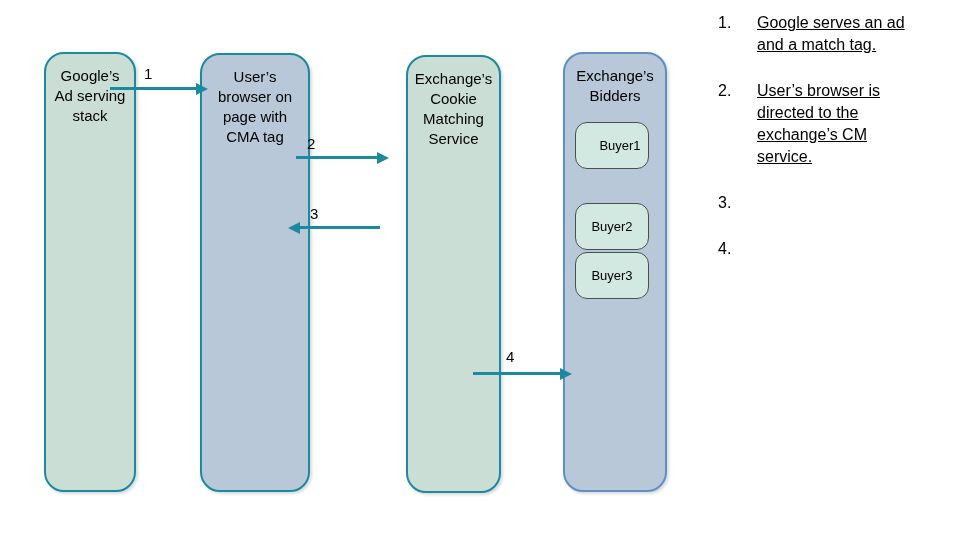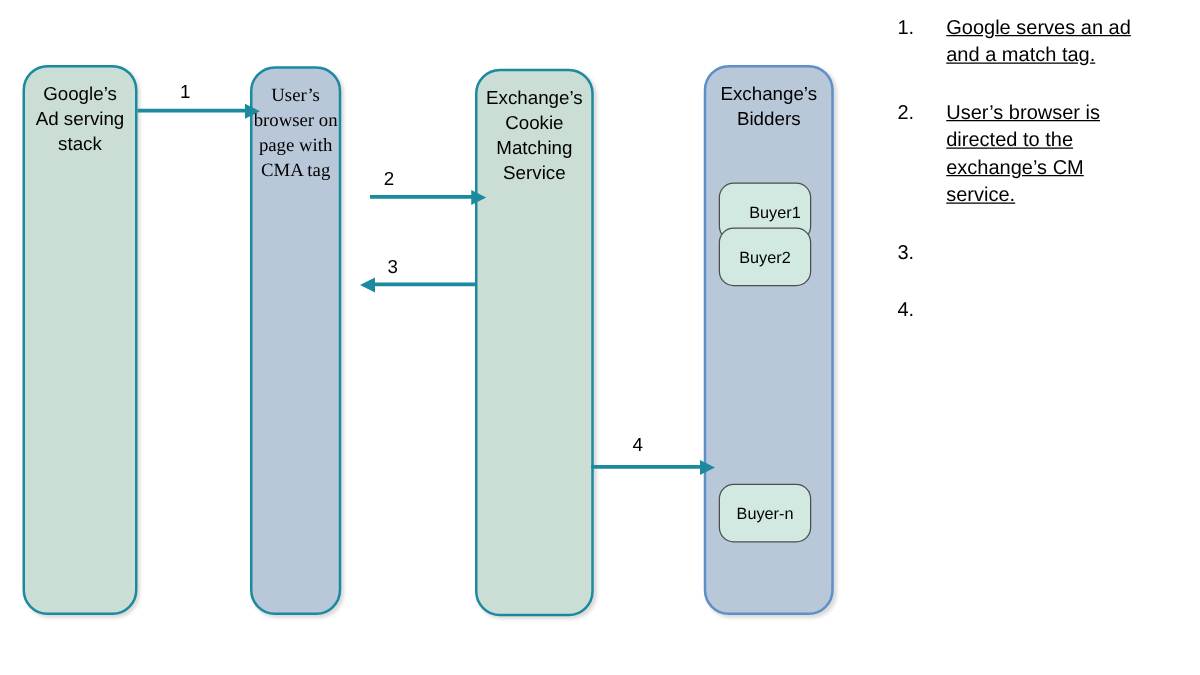--- a/index.html
+++ b/index.html
@@ -27,50 +27,50 @@
   }
   
   .node {
     position: absolute;
     box-sizing: border-box;
     border-radius: 20px;
     border: 2px solid var(--teal);
     box-shadow: 2px 2px 3px rgba(0,0,0,0.15);
     text-align: center;
   }
-  .node-green { background: var(--green-fill); }
+  .node-green { background: var(--green-fill); margin-left: 26px; }
   .node-blue  { background: var(--blue-fill); }
   .node-label {
     white-space: pre-line;
     font-size: 15px;
     line-height: 20px;
     padding-top: 12px;
     color: var(--text);
   }
   #node-google   { left: 18px;  top: 52px; width: 92px;  height: 440px; }
-  #node-browser  { left: 200px; top: 53px; width: 73px;  height: 439px; font-family: Liberation Serif, serif; }
+  #node-browser  { left: 200px; top: 53px; width: 110px;  height: 439px; }
   #node-cms      { left: 380px; top: 55px; width: 95px;  height: 438px; }
   #node-bidders  { left: 563px; top: 52px; width: 104px; height: 440px; border-color: var(--bidders-border); }
 
   .buyer {
     position: absolute;
     left: 10px;
     width: 74px;
     height: 47px;
     box-sizing: border-box;
     background: var(--buyer-fill);
     border: 1.5px solid var(--buyer-border);
     border-radius: 12px;
     display: flex;
     align-items: center;
     justify-content: center;
     font-size: 13px;
   }
-  #buyer-1 { top: 92px; padding-left: 16px; }
-  #buyer-2 { top: 128px; }
+  #buyer-1 { top: 68px; padding-left: 16px; }
+  #buyer-2 { top: 149px; }
   #buyer-3 { top: 198px; }
   #buyer-n { top: 333px; }
 
   
   .arrow {
     position: absolute;
     height: 3px;
     background: var(--teal);
   }
   .arrow-head {
@@ -144,21 +144,21 @@
 Cookie
 Matching
 Service</div>
   </div>
 
   <div class="node node-blue" id="node-bidders">
     <div class="node-label">Exchange’s
 Bidders</div>
     <div class="buyer" id="buyer-1">Buyer1</div>
     <div class="buyer" id="buyer-2">Buyer2</div>
-    <div class="buyer" id="buyer-n">Buyer-n</div>
+    <div class="buyer" id="buyer-3">Buyer3</div>
   </div>
 
   <div class="arrow" id="arrow-1">
     <span class="arrow-head head-right"></span>
   </div>
   <div class="arrow" id="arrow-2">
     <span class="arrow-head head-right"></span>
   </div>
   <div class="arrow" id="arrow-3">
     <span class="arrow-head head-left"></span>

